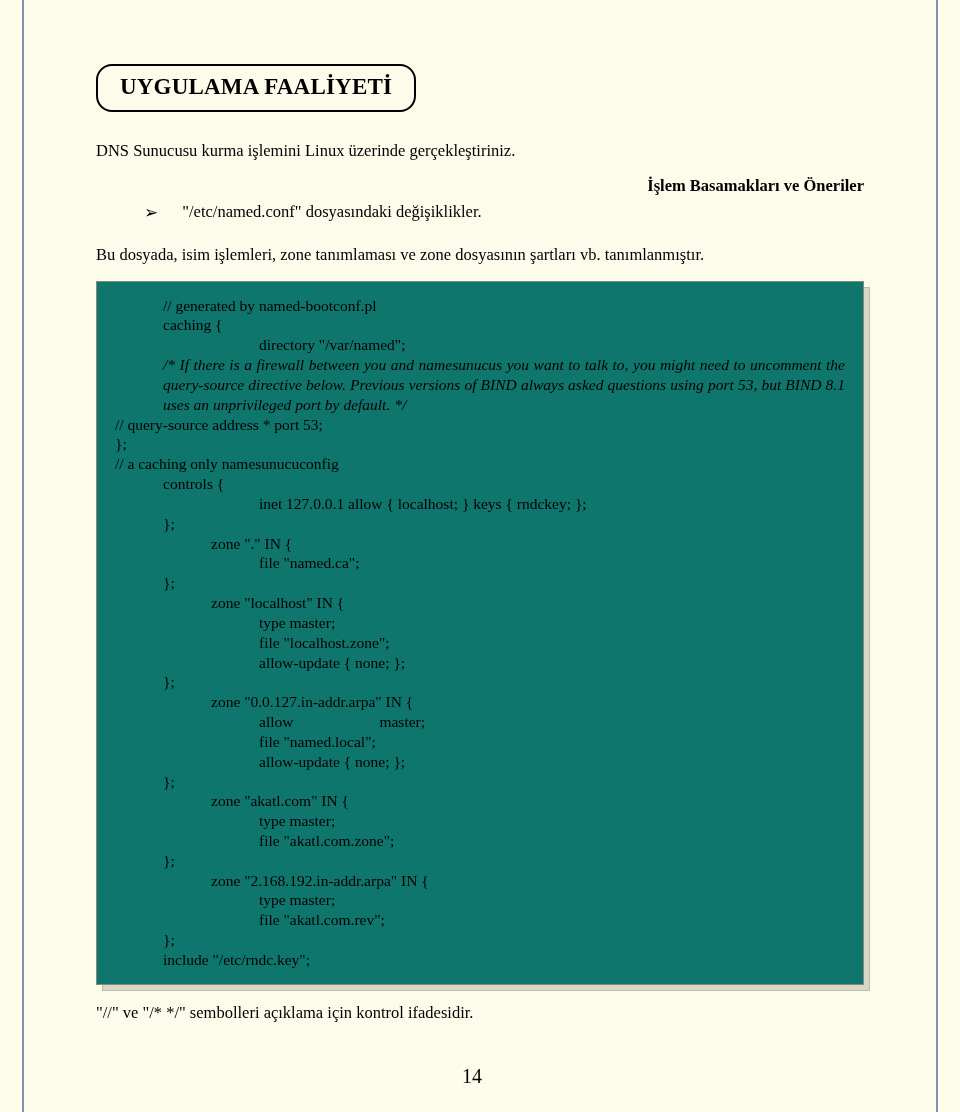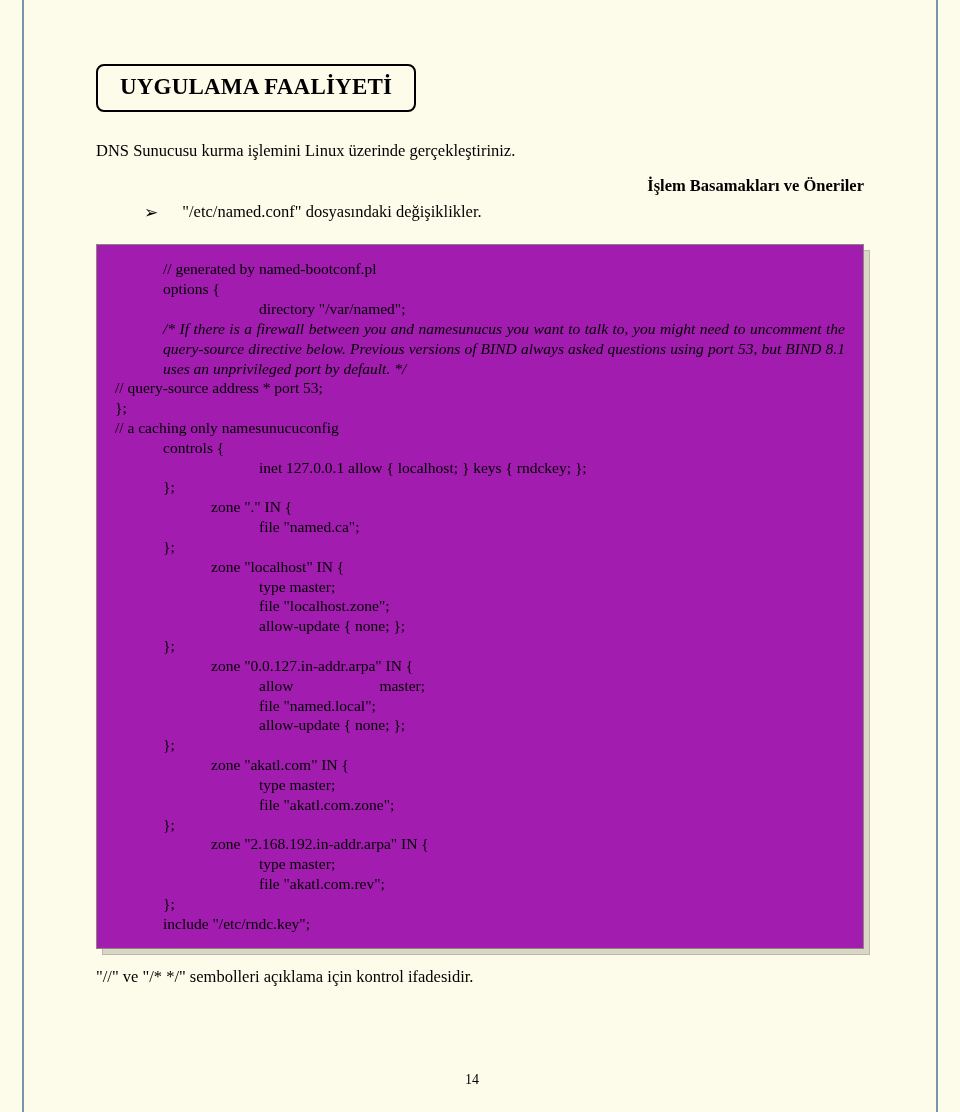--- a/index.html
+++ b/index.html
@@ -19,21 +19,21 @@
     position: absolute;
     right: 22px; top: 0; width: 2px; height: 1112px;
     background: #7b94ad;
   }
   .content {
     position: absolute;
     left: 96px; right: 96px; top: 64px;
   }
   .title-box {
     border: 2px solid #000;
-    border-radius: 8px;
+    border-radius: 16px;
     padding: 8px 22px 10px 22px;
     display: inline-block;
     margin-bottom: 28px;
   }
   .title-box h1 {
     font-size: 23px;
     font-weight: bold;
     letter-spacing: 0.2px;
   }
   .body-text {
@@ -66,21 +66,21 @@
   }
   .codebox-shadow {
     position: absolute;
     left: 6px; top: 6px; right: -6px; bottom: -6px;
     background: #d9d6c8;
     border: 1px solid #bdb9a9;
     z-index: 0;
   }
   .codebox {
     position: relative;
-    background: #a21caf;
+    background: #0f766e;
     border: 1px solid #8a8778;
     padding: 14px 18px 14px 18px;
     font-size: 15.5px;
     line-height: 1.28;
     z-index: 1;
   }
   .ind0 { margin-left: 0; }
   .ind1 { margin-left: 48px; }
   .ind2 { margin-left: 96px; }
   .ind3 { margin-left: 144px; }
@@ -88,21 +88,21 @@
   .tm-gap { display:inline-block; width: 86px; }
   .note {
     font-size: 16.5px;
     margin-top: 14px;
   }
   .pagenum {
     position: absolute;
     bottom: 24px;
     left: 0; right: 16px;
     text-align: center;
-    font-size: 14px;
+    font-size: 20px;
     margin-top: 16px;
   }
 </style>
 </head>
 <body>
 
 <div class="rule-left"></div>
 <div class="rule-right"></div>
 
 <div class="content">
@@ -113,26 +113,27 @@
 
   <div class="body-text">DNS Sunucusu kurma işlemini Linux üzerinde gerçekleştiriniz.</div>
 
   <div class="subhead">İşlem Basamakları ve Öneriler</div>
 
   <div class="bullet-row">
     <span class="arrow">➢</span>
     <span>"/etc/named.conf" dosyasındaki değişiklikler.</span>
   </div>
 
+  <div class="body-text">Bu dosyada, isim işlemleri, zone tanımlaması ve zone dosyasının şartları vb. tanımlanmıştır.</div>
 
   <div class="codebox-wrap">
     <div class="codebox-shadow"></div>
     <div class="codebox">
       <div class="ind1">// generated by named-bootconf.pl</div>
-      <div class="ind1">options {</div>
+      <div class="ind1">caching {</div>
       <div class="ind3">directory "/var/named";</div>
       <div class="ind1 justify">/* If there is a firewall between you and namesunucus you want to talk to, you might need to uncomment the query-source directive below.  Previous versions of BIND always asked questions using port 53, but BIND 8.1 uses an unprivileged  port by default.   */</div>
       <div class="ind0">// query-source address * port 53;</div>
       <div class="ind0">};</div>
       <div class="ind0">// a caching only namesunucuconfig</div>
       <div class="ind1">controls {</div>
       <div class="ind3">inet 127.0.0.1 allow { localhost; } keys { rndckey; };</div>
       <div class="ind1">};</div>
       <div class="ind2">zone "." IN {</div>
       <div class="ind3">file "named.ca";</div>

